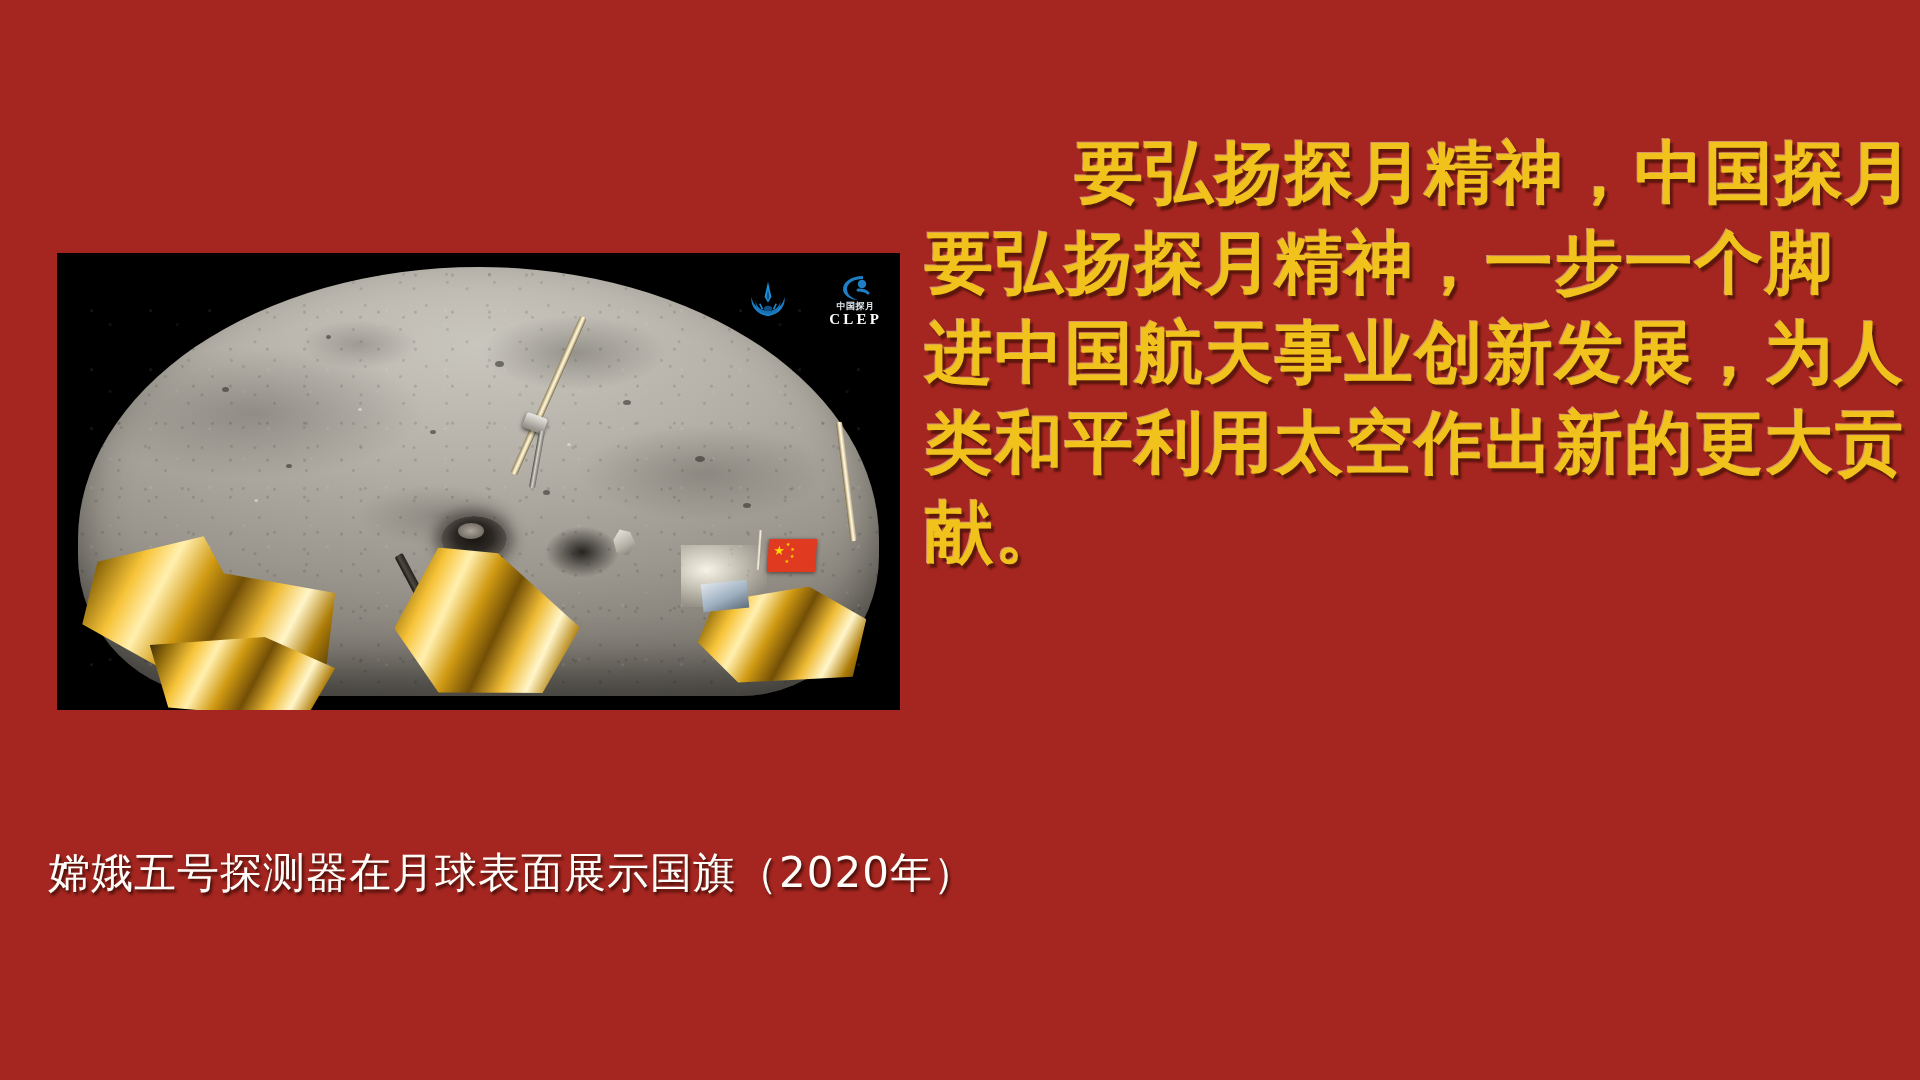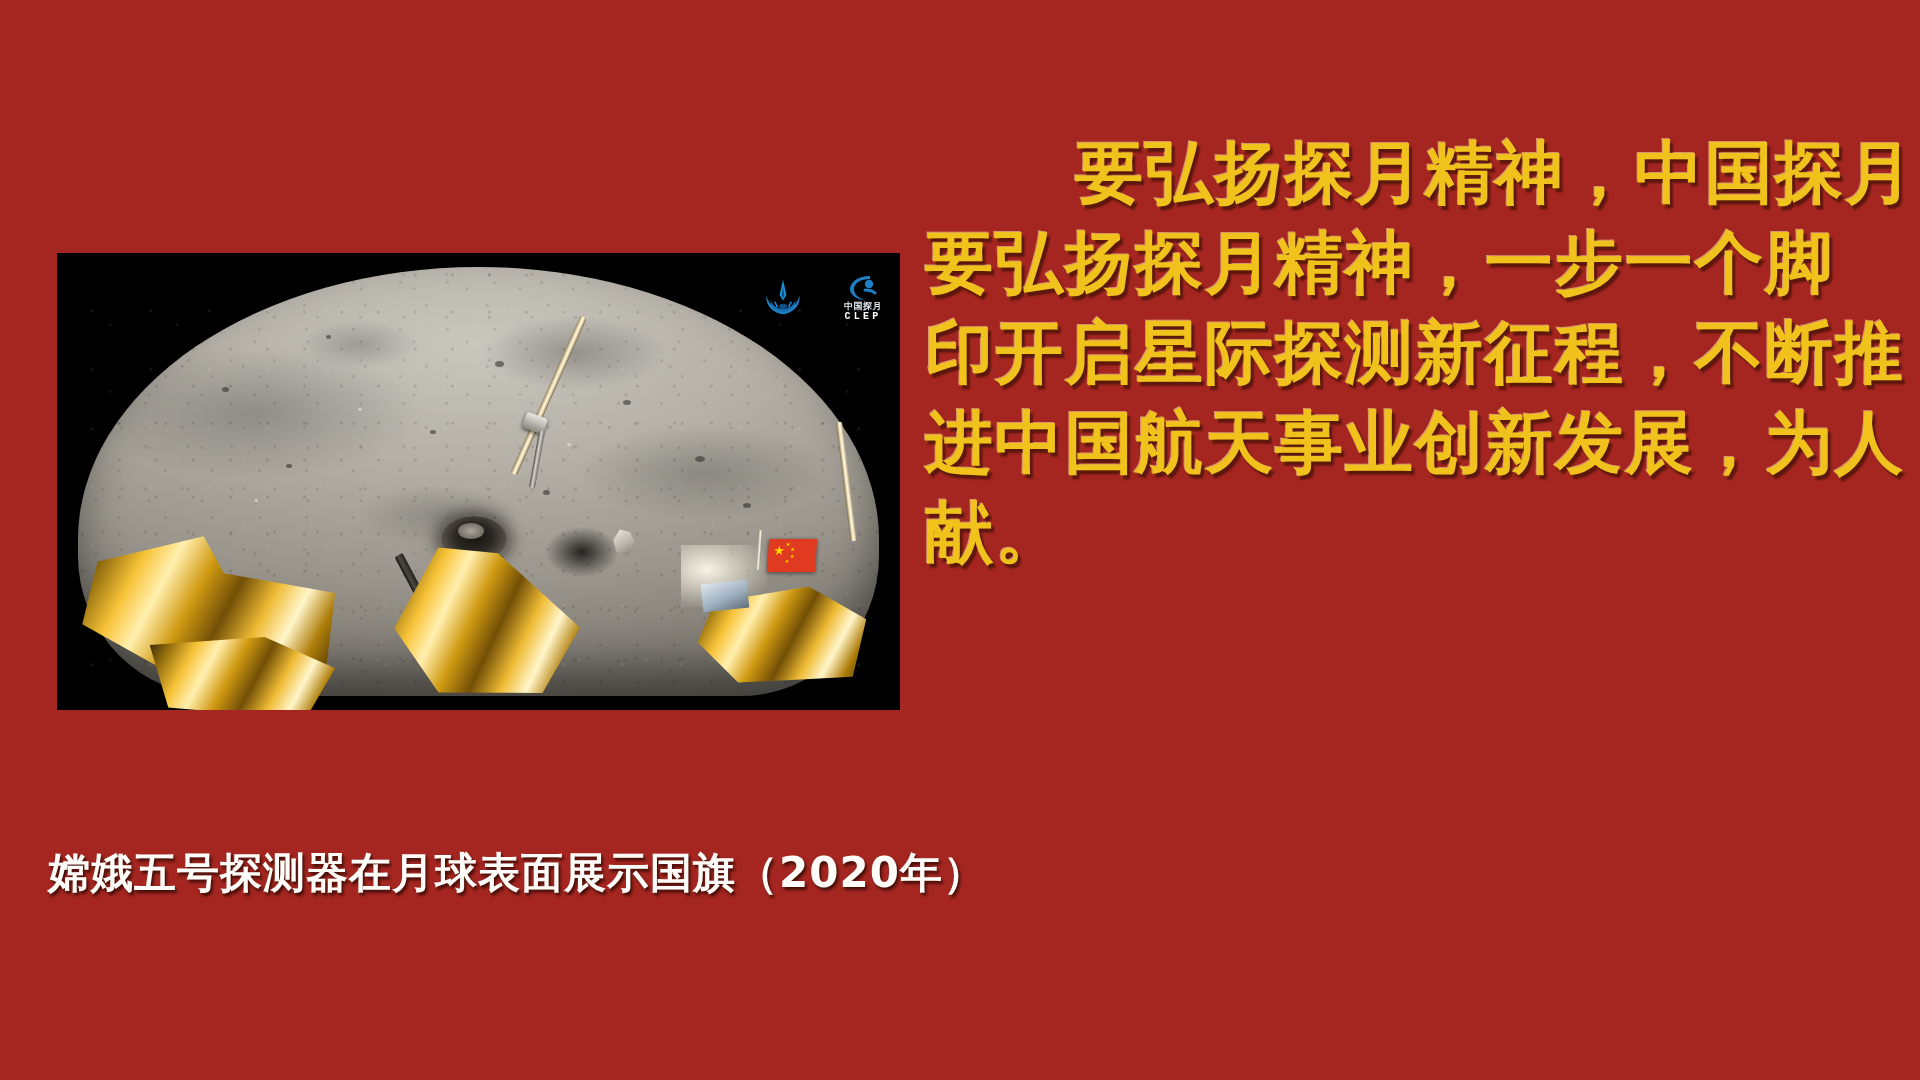--- a/index.html
+++ b/index.html
@@ -188,31 +188,31 @@
     display:flex; align-items:center; gap:13px;
   }
   .clep-mark{ width:44px; height:44px; }
   .clep-moon{ display:flex; flex-direction:column; align-items:center; gap:1px;margin-left:26px; }
   .clep-cn{
     font-family:"DejaVu Sans", sans-serif;
     font-size:9px; color:#dfe7ee; letter-spacing:.5px; font-weight:700;
     line-height:1;
   }
   .clep-en{
-    font-family:Liberation Mono, monospace;
-    font-size:10px; color:#ffffff; letter-spacing:3.2px; font-weight:700;
+    font-family:Liberation Serif, serif;
+    font-size:15px; color:#ffffff; letter-spacing:3.2px; font-weight:700;
     line-height:1;
   }
 
   
   .caption{
     position:absolute; left:48px; top:845px;
     font-family:"DejaVu Sans", sans-serif;
     font-size:42px;
-    font-weight:700;
+    font-weight:400;
     color:#fdfcf8;
     letter-spacing:1px;
     white-space:nowrap;
     text-shadow:2px 3px 3px rgba(55,10,5,.85), 1px 1px 0 rgba(120,30,20,.6);
   }
 
   
   .quote{
     position:absolute;
     left:925px; top:128px;
@@ -306,16 +306,16 @@
     </div>
 
   </div>
 </div>
 
 <div class="caption">嫦娥五号探测器在月球表面展示国旗（2020年）</div>
 
 <div class="quote">
   <div class="qline indent">要弘扬探月精神，中国探月</div>
   <div class="qline">要弘扬探月精神，一步一个脚</div>
-  <div class="qline">印开启星际探测新征程，不断推</div>
   <div class="qline">进中国航天事业创新发展，为人</div>
+  <div class="qline">类和平利用太空作出新的更大贡</div>
   <div class="qline">献。</div>
 </div>
 
 </body></html>

